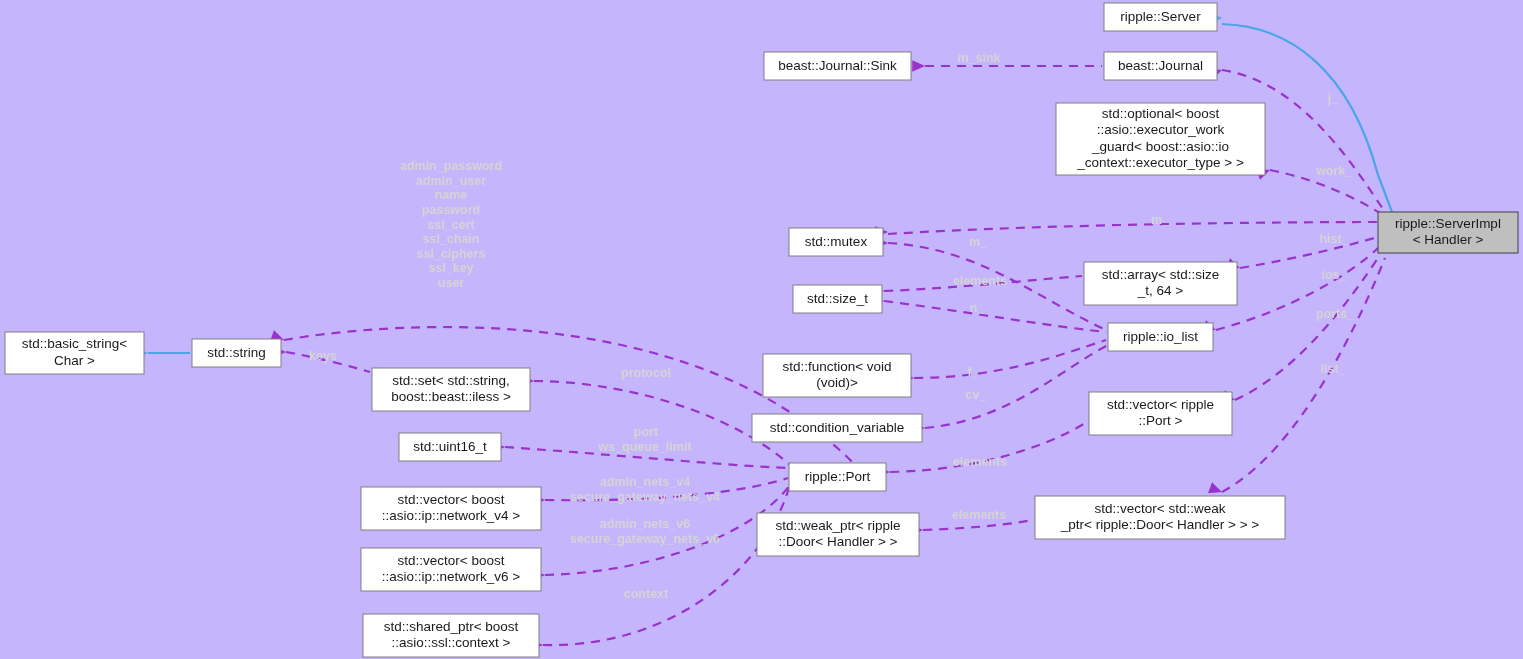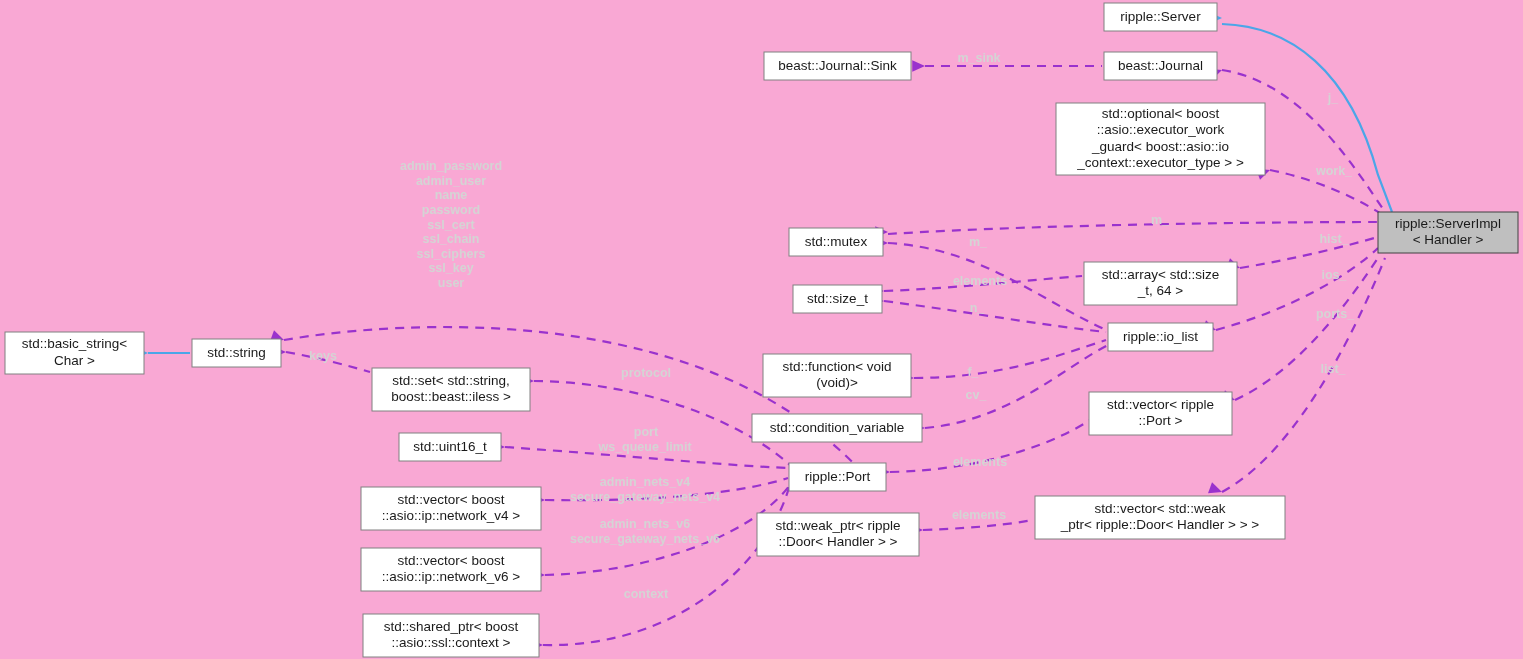--- a/index.html
+++ b/index.html
@@ -4,21 +4,21 @@
 <style>
   html, body {
     margin: 0;
     padding: 0;
     background: #000000;
   }
   #canvas-wrap {
     position: relative;
     width: 1523px;
     height: 659px;
-    background: #f9a8d4;
+    background: #c4b5fd;
     overflow: hidden;
     font-family: "Liberation Sans", sans-serif;
   }
   svg#graph {
     position: absolute;
     left: 0; top: 0;
     width: 1523px;
     height: 659px;
   }
   .node-box {

